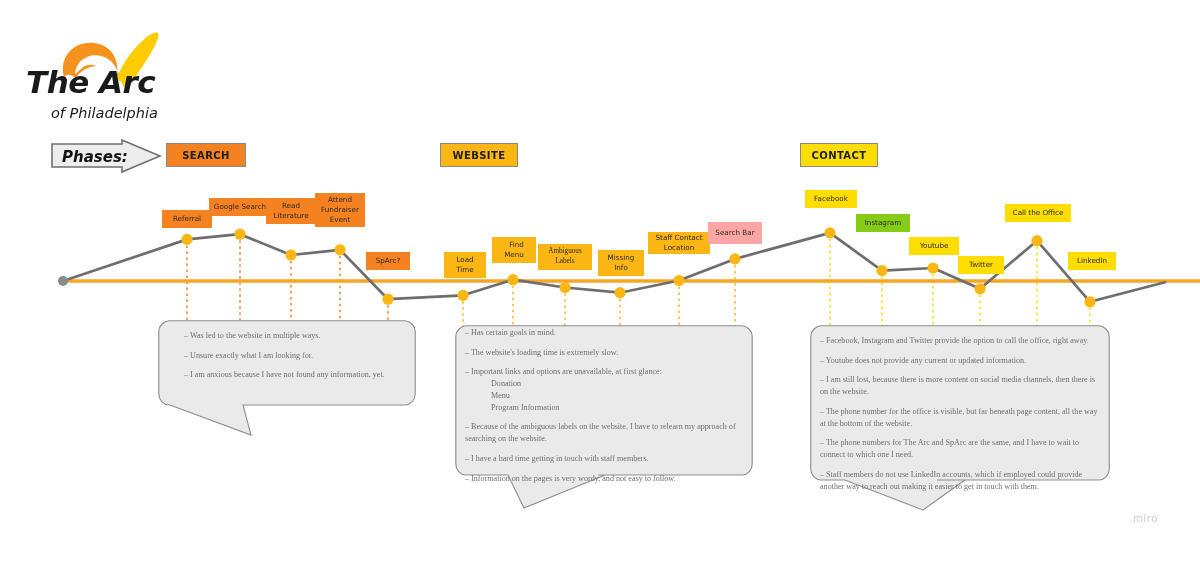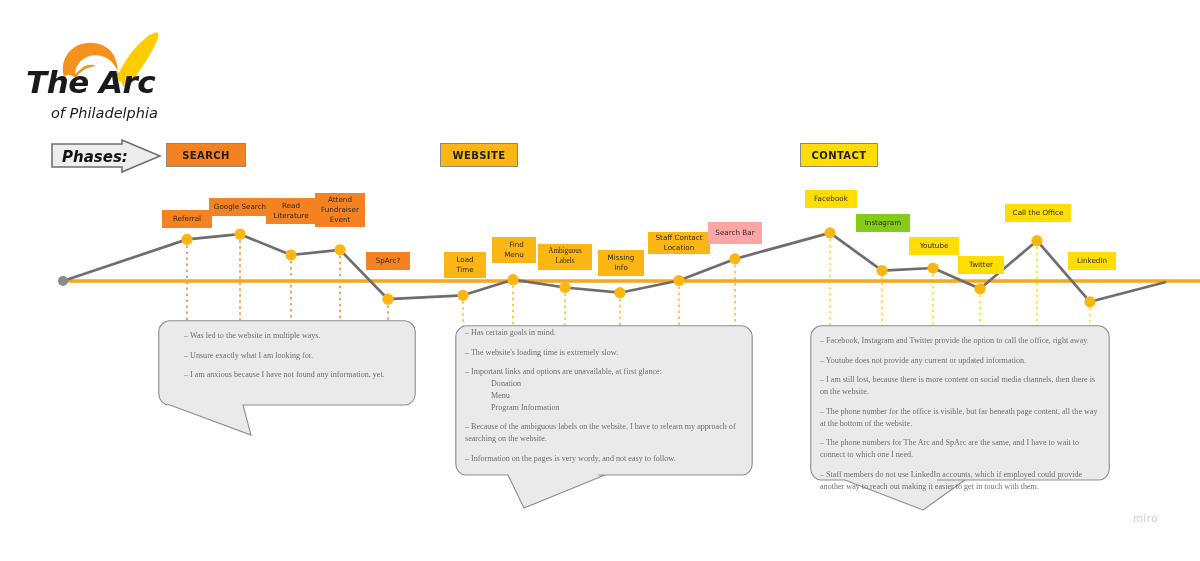--- a/index.html
+++ b/index.html
@@ -207,20 +207,21 @@
         </svg>
         <div class="bubble-body" style="left: 10px; top: 2px; width: 278px;">
           <div class="bubble-line"><span>– Has certain goals in mind.</span></div>
           <div class="bubble-line"><span>– The website's loading time is extremely slow.</span></div>
           <div class="bubble-line"><span>– Important links and options are unavailable, at first glance:</span><div class="sub-list">
               <div>Donation</div>
               <div>Menu</div>
               <div>Program Information</div>
             </div></div>
           <div class="bubble-line"><span>– Because of the ambiguous labels on the website, I have to relearn my approach of searching on the website.</span></div>
+          <div class="bubble-line"><span>– I have a hard time getting in touch with staff members.</span></div>
           <div class="bubble-line"><span>– Information on the pages is very wordy, and not easy to follow.</span></div>
         </div>
       </div>
       <div class="bubble-wrap" style="left: 810px; top: 325px; width: 300px; height: 185px;">
         <svg class="bubble-svg" width="300" height="187">
           <path d="M 11 0.8 H 289 A 11 11 0 0 1 299.2 11 V 144 A 11 11 0 0 1 289 155 H 127  127 155 L 113 185 L 35 155 H 11 A 11 11 0 0 1 0.8 144 V 11 A 11 11 0 0 1 11 0.8 Z" fill="#EAEAEA" stroke="#8D8D8D" stroke-width="1.1"></path>
         </svg>
         <div class="bubble-body" style="left: 10px; top: 10px; width: 280px;">
           <div class="bubble-line"><span>– Facebook, Instagram and Twitter provide the option to call the office, right away.</span></div>
           <div class="bubble-line"><span>– Youtube does not provide any current or updated information.</span></div>

